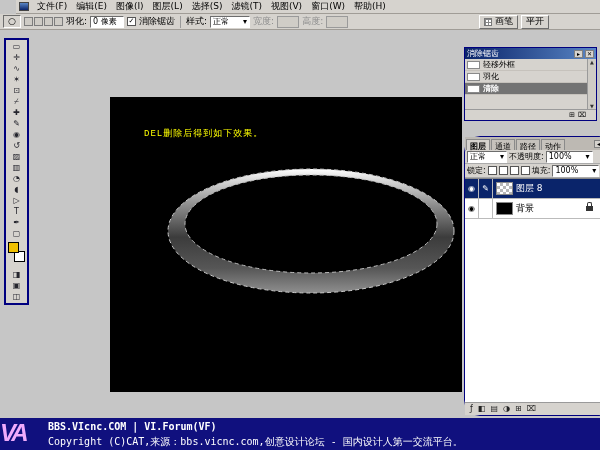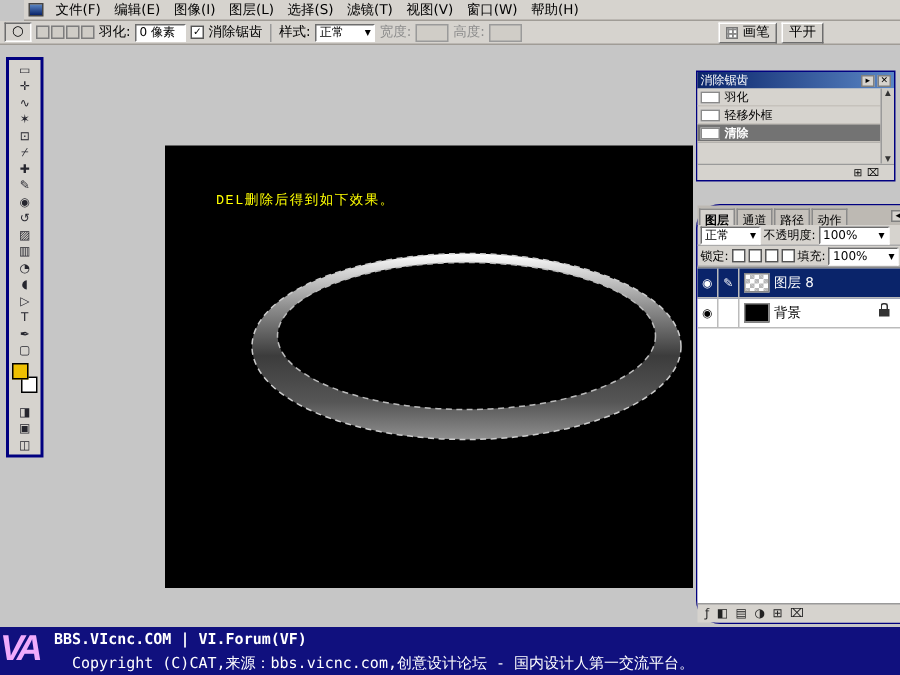--- a/index.html
+++ b/index.html
@@ -84,21 +84,21 @@
   .lock-icon { position:relative; width:7px; height:5px; background:#333; display:inline-block; margin-left:auto; margin-right:12px; }
   .lock-icon::before { content:""; position:absolute; left:1px; top:-4px; width:3px; height:4px;
     border:1px solid #333; border-bottom:none; border-radius:2px 2px 0 0; }
   .lbottom { height:13px; background:#d6d3ce; border-top:1px solid #9a9a9a; display:flex; align-items:center;
     gap:5px; padding:0 5px; font-size:8px; color:#222; }
   .pal-ico { line-height:12px; }
   
   .footer { position:absolute; left:0; top:418px; width:600px; height:32px; background:#10107e; color:#fff; }
   .va-logo { position:absolute; left:0; top:1px; font-family:Liberation Sans, sans-serif;
     font-style:italic; font-weight:bold; font-size:24px; color:#f0abfc; letter-spacing:-3px; }
-  .fline1 { position:absolute; left:36px; top:3px; font-family:"DejaVu Sans Mono","Liberation Mono",monospace;
+  .fline1 { position:absolute; left:48px; top:3px; font-family:"DejaVu Sans Mono","Liberation Mono",monospace;
     font-size:10px; font-weight:bold; color:#ffffff; white-space:nowrap; }
   .fline2 { position:absolute; left:48px; top:17px; font-family:"DejaVu Sans Mono","Liberation Mono",monospace;
     font-size:10px; color:#ffffff; white-space:nowrap; }
 </style>
 </head>
 <body>
 
 <div class="menubar">
   <span class="app-icon"></span>
   <span class="menu-item">文件(F)</span>
@@ -225,26 +225,26 @@
     <span>消除锯齿</span>
     <span class="flexspacer"></span>
     <span class="pbtn">▸</span>
     <span class="pbtn">✕</span>
   </div>
   <div class="hbody">
 
 
       <div class="hrow">
         <span class="hthumb"></span>
-        <span class="hlabel">羽化</span>
+        <span class="hlabel">轻移外框</span>
       </div>
 
       <div class="hrow">
         <span class="hthumb"></span>
-        <span class="hlabel">轻移外框</span>
+        <span class="hlabel">羽化</span>
       </div>
 
       <div class="hrow selected">
         <span class="hthumb"></span>
         <span class="hlabel">清除</span>
       </div>
 
     <div class="vscroll">
       <span>▲</span>
       <span>▼</span>

